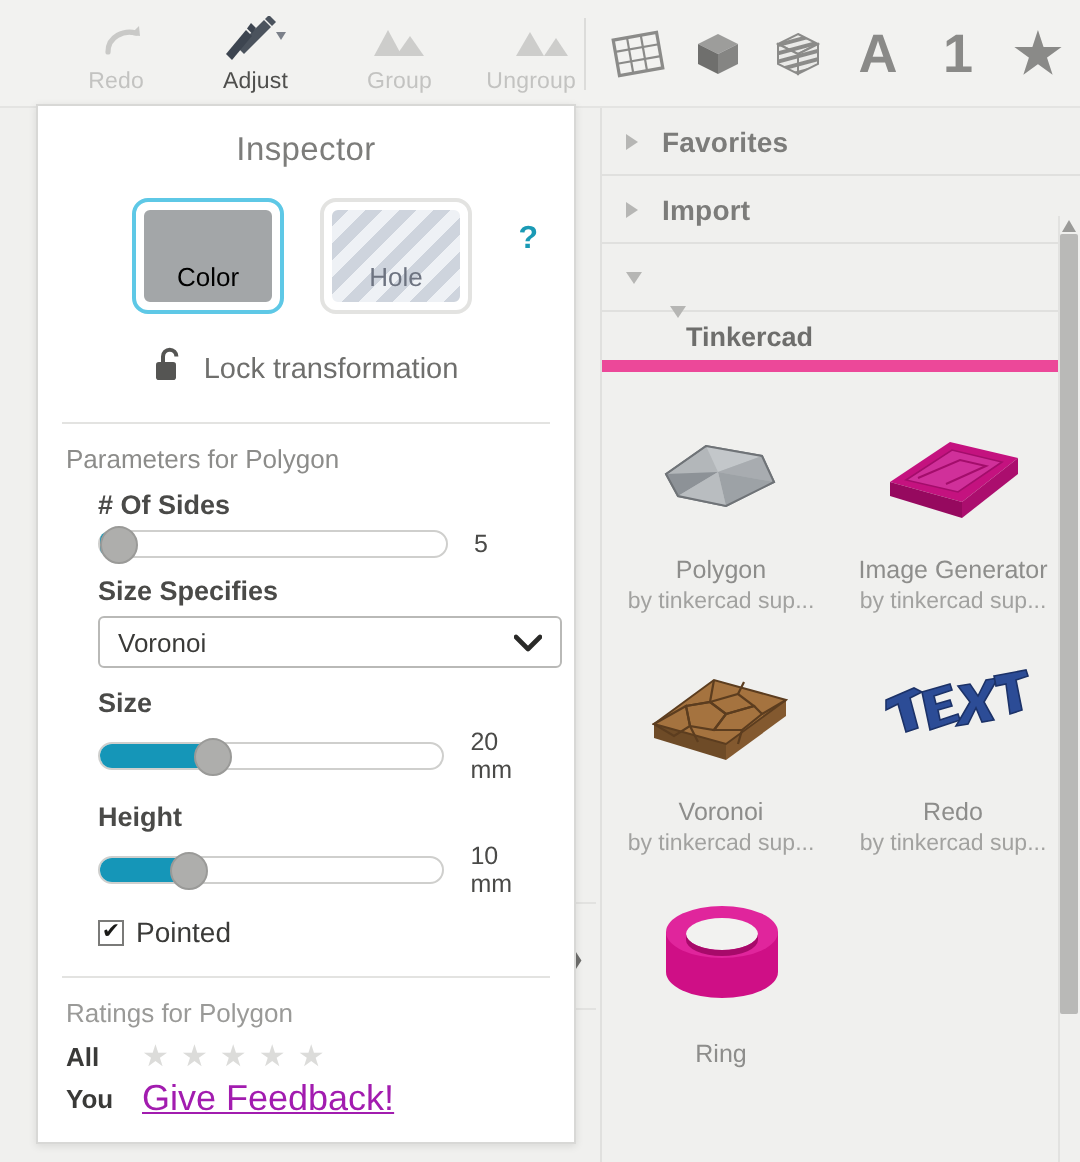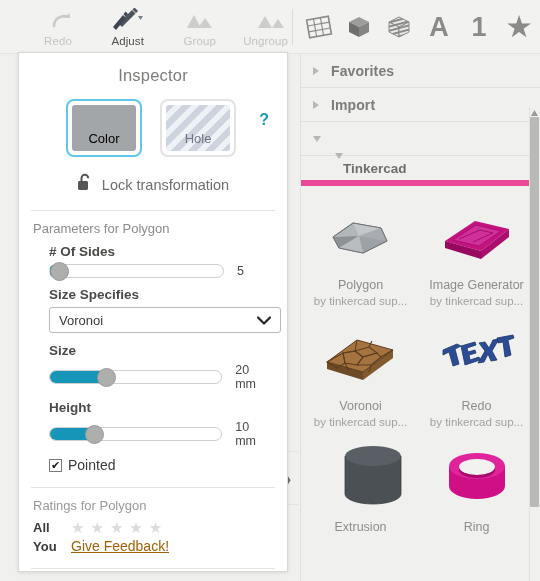--- a/index.html
+++ b/index.html
@@ -173,21 +173,21 @@
     font-size: 11px; color: #1a1a18; line-height: 1;
   }
   .chk-lbl { font-size: 14px; color: #3a3a38; }
 
   .ratings { padding: 10px 14px 0 14px; }
   .rt-h { font-size: 13px; color: #9a9a98; margin-bottom: 7px; }
   .rt-row { display:flex; align-items:center; margin-bottom: 3px; }
   .rt-key { font-size: 13px; font-weight: bold; color: #3a3a38; width: 38px; }
   .stars { display:flex; gap: 6px; }
   .star { font-size: 15px; color: #dcdcda; line-height:1; }
-  .fb-link { font-size: 14px; color: #a16207; }
+  .fb-link { font-size: 18px; color: #a21caf; }
 
   .credits { padding: 10px 14px 0 14px; font-size: 13.5px; color: #4a4a48; line-height: 1.35; }
 </style>
 </head>
 <body>
 
 <div id="root">
 
   <div class="toolbar">
     <div class="tb-left">
@@ -376,31 +376,20 @@
               <path d="M26 22 L40 18 L41 21 L32 24 L33 28 L40 26 L41 29 L34 31 L35 36 L44 33 L45 36 L30 41 Z"></path>
               <path d="M44 19 L50 18 L54 24 L58 16 L64 15 L57 27 L62 36 L56 37 L53 30 L49 38 L43 39 L50 27 Z"></path>
               <path d="M62 14 L78 11 L79 14 L73 16 L76 31 L70 33 L68 18 L63 19 Z"></path>
             </g>
           </svg>
         </div>
         <div class="nm">Redo</div>
         <div class="by">by tinkercad sup...</div>
       </div>
 
-      <div class="cell">
-        <div class="thumb">
-          <svg width="84" height="76" viewBox="0 0 84 76">
-            <path d="M26 18 L26 56 A 28 10 0 0 0 82 56 L82 18 Z" fill="#4a5054"></path>
-            <ellipse cx="54" cy="18" rx="28" ry="10" fill="#595f64"></ellipse>
-            <path d="M26 18 L26 56 A 28 10 0 0 0 82 56 L82 18" fill="none" stroke="#3a4044" stroke-width="0.8"></path>
-          </svg>
-        </div>
-        <div class="nm">Extrusion</div>
-        <div class="by"></div>
-      </div>
 
       <div class="cell">
         <div class="thumb">
           <svg width="84" height="76" viewBox="0 0 84 76">
             <path d="M14 28 L14 48 A 28 13 0 0 0 70 48 L70 28 Z" fill="#cf0f86"></path>
             <ellipse cx="42" cy="28" rx="28" ry="13" fill="#e0259c"></ellipse>
             <ellipse cx="42" cy="29" rx="18" ry="8" fill="#f2f2f0"></ellipse>
             <path d="M24 29 A 18 8 0 0 0 60 29 L60 32 A 18 8 0 0 1 24 32 Z" fill="#a70a6a"></path>
           </svg>
         </div>

